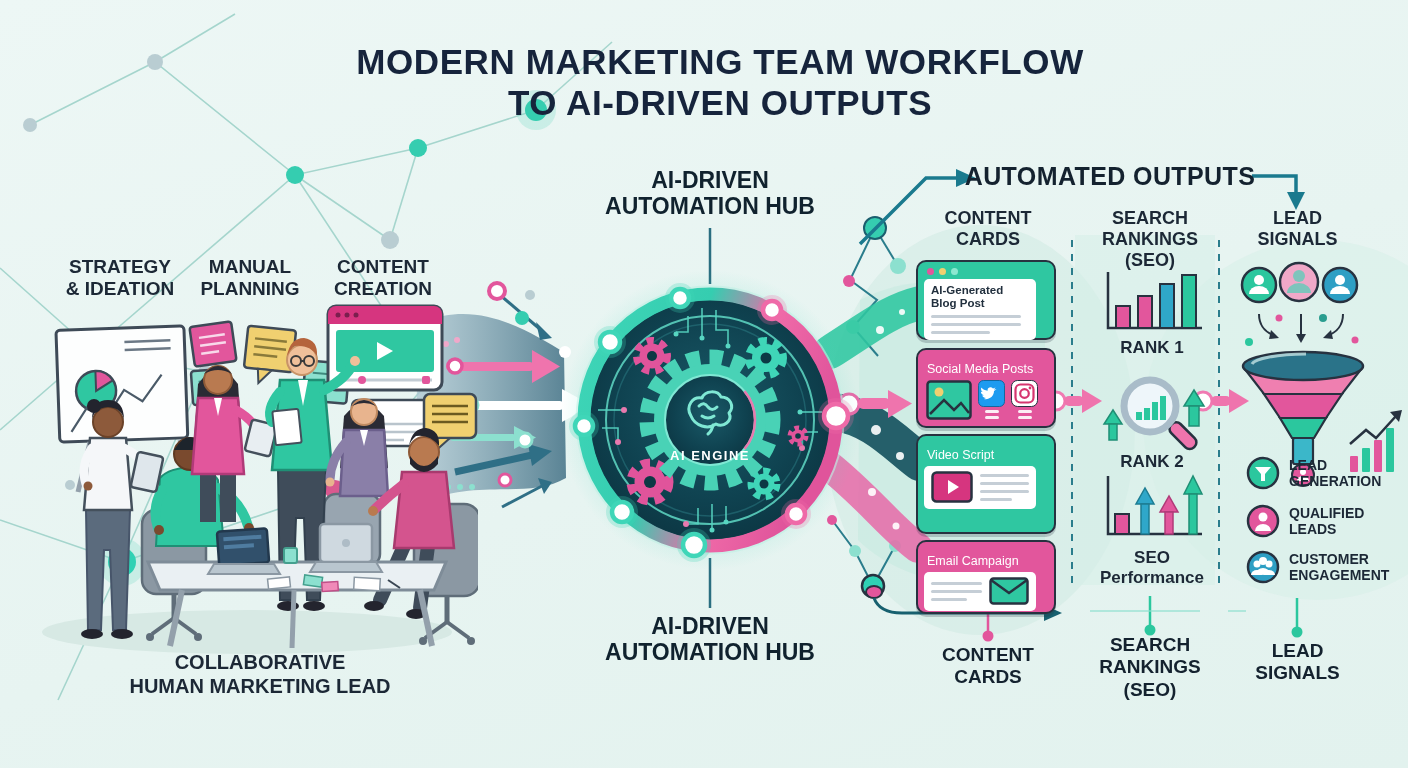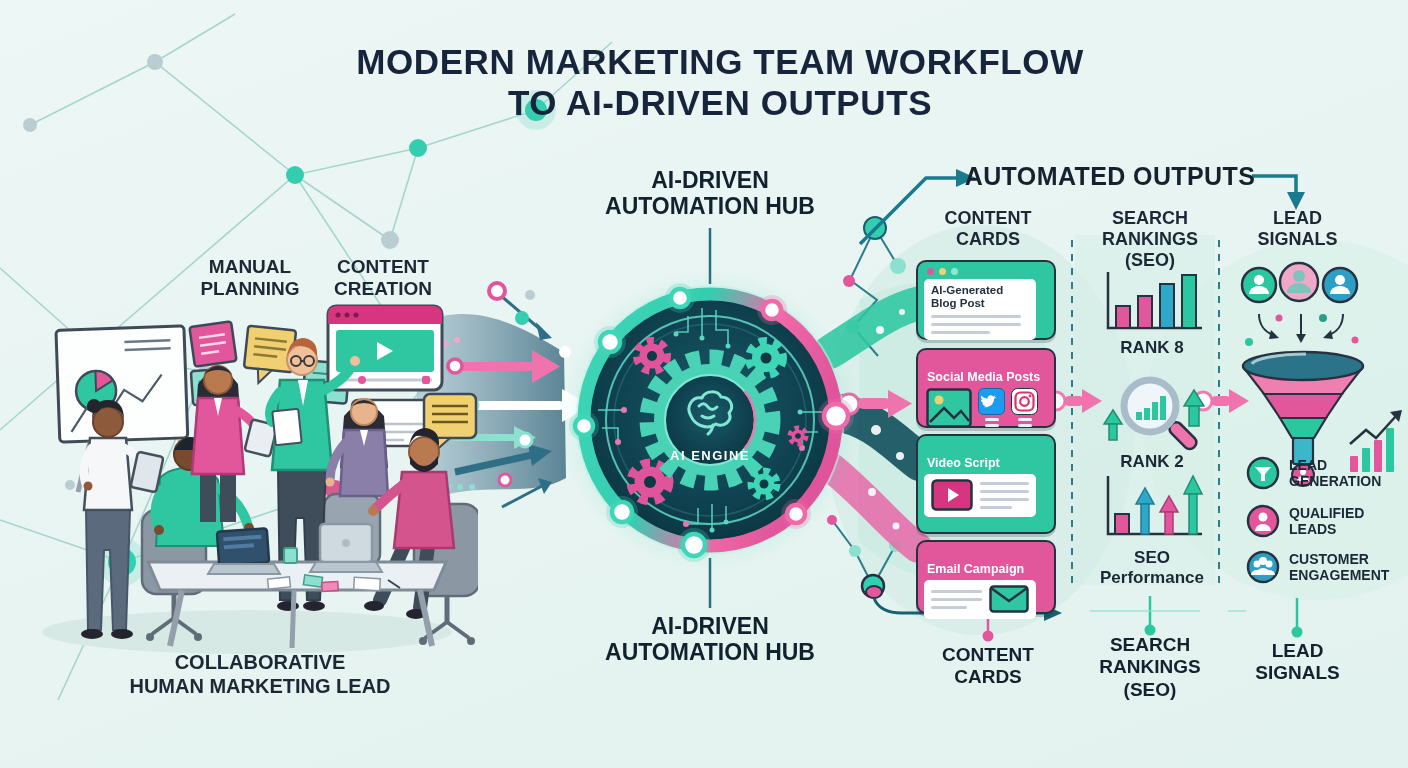--- a/index.html
+++ b/index.html
@@ -17,21 +17,21 @@
   .bottom-label{font-size:19px;font-weight:bold;color:#14222f;text-align:center;line-height:1.18;}
   .rank-label{font-size:17px;font-weight:bold;color:#1c2836;text-align:center;line-height:1.15;}
   .card{position:absolute;left:916px;width:140px;border:2.5px solid #273240;border-radius:10px;
         box-shadow:0 3px 0 rgba(30,45,60,.22);box-sizing:border-box;}
   .card-green{background:#2fc7a1;}
   .card-pink{background:#e2569c;}
   .dots{display:flex;gap:5px;padding:6px 0 4px 9px;}
   .dots i{width:7px;height:7px;border-radius:50%;display:block;}
   .card-inner{background:#fff;border-radius:5px;margin:0 18px 6px 6px;padding:5px 7px 6px 7px;}
   .card-title-dark{font-size:11.5px;font-weight:bold;color:#22303e;line-height:1.15;}
-  .card-title-light{font-size:12.5px;font-weight:bold;color:#fff;padding:20px 9px 4px 9px;}
+  .card-title-light{font-size:12.5px;font-weight:normal;color:#fff;padding:12px 9px 4px 9px;}
   .bar{height:3px;background:#c5ced6;border-radius:2px;margin-top:5px;}
   .row{display:flex;align-items:flex-start;gap:6px;margin:0 8px;}
   .icol{display:flex;flex-direction:column;align-items:center;gap:3px;}
   .wbar{width:14px;height:3px;background:rgba(255,255,255,.9);border-radius:2px;}
   .legend-row{position:absolute;display:flex;align-items:center;gap:9px;}
   .legend-text{font-size:14px;font-weight:bold;color:#1c2836;line-height:1.15;}
 </style>
 </head>
 <body>
 
@@ -189,20 +189,22 @@
       <path d="M874,598 C878,609 888,613 902,613 L1046,613" stroke="#17606f" stroke-width="3" fill="none"></path>
       <polygon points="1044,605 1062,613 1044,621" fill="#17606f"></polygon>
     </g>
     <line x1="1090" y1="611" x2="1200" y2="611" stroke="#8ce0cf" stroke-width="2" opacity=".6"></line>
     <line x1="1228" y1="611" x2="1246" y2="611" stroke="#8ce0cf" stroke-width="2" opacity=".6"></line>
   </svg>
 
   <div class="abs title preline">MODERN MARKETING TEAM WORKFLOW
 TO AI-DRIVEN OUTPUTS</div>
 
+  <div class="abs stage-label preline" style="left:40px;top:256px;width:160px">STRATEGY
+&amp; IDEATION</div>
   <div class="abs stage-label preline" style="left:190px;top:256px;width:120px">MANUAL
 PLANNING</div>
   <div class="abs stage-label preline" style="left:324px;top:256px;width:118px">CONTENT
 CREATION</div>
 
   <svg class="abs" style="left:22px;top:298px" width="456" height="362" viewBox="0 0 456 362">
     <ellipse cx="225" cy="334" rx="205" ry="22" fill="#d7e9e4"></ellipse>
 
     <g transform="rotate(-2 100 90)">
       <rect x="36" y="30" width="128" height="112" rx="4" fill="#fdfefe" stroke="#3e4a57" stroke-width="3"></rect>
@@ -614,21 +616,21 @@
     </div>
   </div>
 
   <svg class="abs" style="left:1098px;top:270px" width="108" height="66" viewBox="0 0 108 66">
     <path d="M10,2 V58 H104" fill="none" stroke="#273240" stroke-width="2.5"></path>
     <rect x="18" y="36" width="14" height="22" fill="#e2569c" stroke="#273240" stroke-width="2"></rect>
     <rect x="40" y="26" width="14" height="32" fill="#e2569c" stroke="#273240" stroke-width="2"></rect>
     <rect x="62" y="14" width="14" height="44" fill="#2fa7c9" stroke="#273240" stroke-width="2"></rect>
     <rect x="84" y="5" width="14" height="53" fill="#2bc79e" stroke="#273240" stroke-width="2"></rect>
   </svg>
-  <div class="abs rank-label" style="left:1100px;top:338px;width:104px">RANK 8</div>
+  <div class="abs rank-label" style="left:1100px;top:338px;width:104px">RANK 1</div>
 
   <svg class="abs" style="left:1096px;top:362px" width="112" height="92" viewBox="0 0 112 92">
     <polygon points="88,44 108,44 98,28" fill="#2bc79e" stroke="#1f8f75" stroke-width="1.5"></polygon>
     <rect x="93" y="44" width="10" height="20" fill="#2bc79e" stroke="#1f8f75" stroke-width="1.5"></rect>
     <polygon points="8,62 26,62 17,48" fill="#2bc79e" stroke="#1f8f75" stroke-width="1.5"></polygon>
     <rect x="13" y="62" width="8" height="16" fill="#2bc79e" stroke="#1f8f75" stroke-width="1.5"></rect>
     <g transform="rotate(45 76 62)">
       <rect x="76" y="56" width="32" height="13" rx="6" fill="#ef74ad" stroke="#273240" stroke-width="2.5"></rect>
     </g>
     <circle cx="54" cy="44" r="26" fill="#eef6fa" stroke="#a9bcc9" stroke-width="7"></circle>

